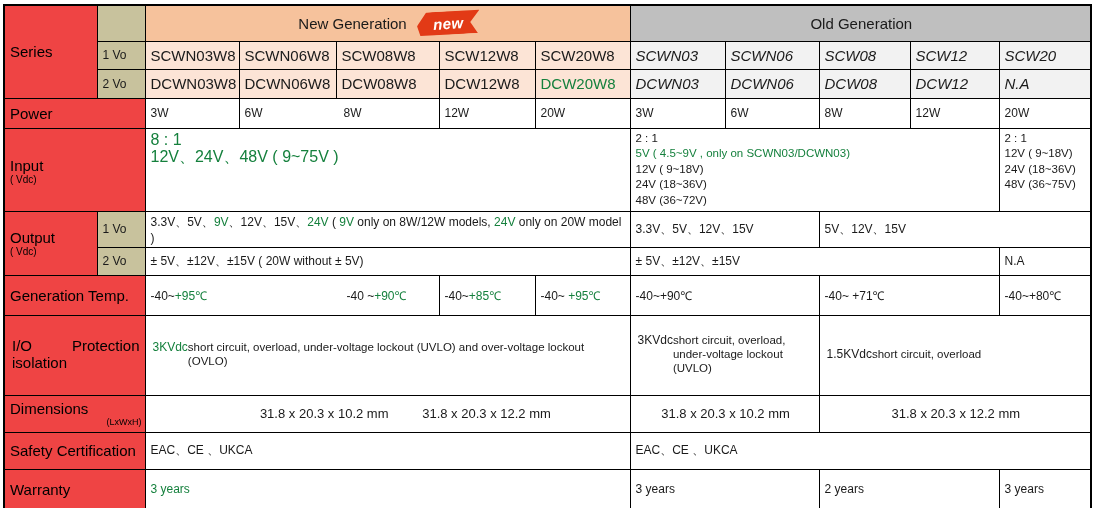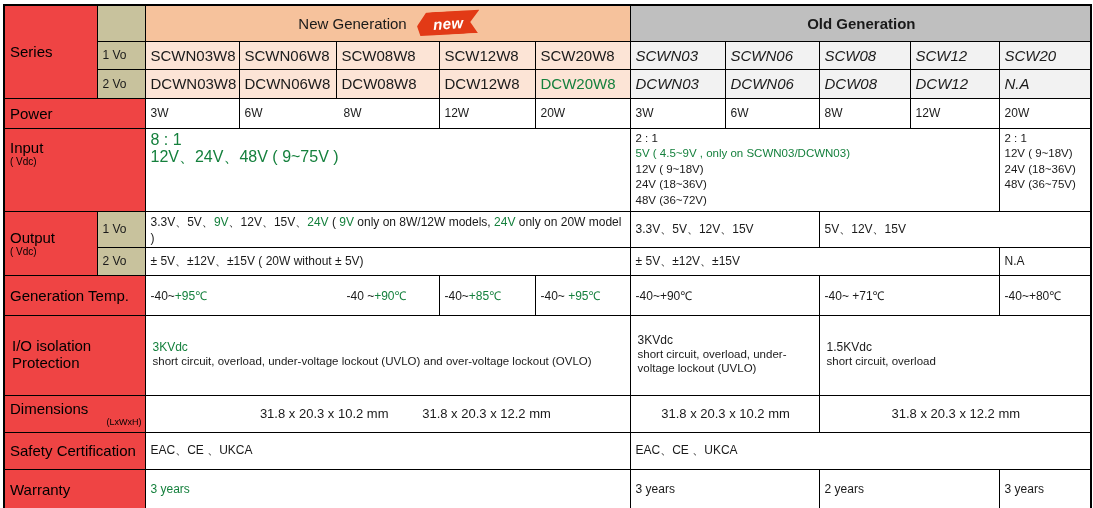--- a/index.html
+++ b/index.html
@@ -5,32 +5,32 @@
   html,body{margin:0;padding:0;background:#fff;}
   .page{width:1093px;height:508px;background:#fff;overflow:hidden;
         font-family:"Liberation Sans",sans-serif;color:#1a1a1a;}
   table.spec{border-collapse:collapse;table-layout:fixed;width:1087px;
              margin:4px 0 0 3px;border:2px solid #000;}
   td{border:1px solid #000;padding:2px 3px 2px 5px;font-size:12px;
      vertical-align:middle;overflow:hidden;}
   .lbl{background:#ef4444;font-size:15px;color:#000;}
   .sub{background:#c8c29d;font-size:12px;margin-top:12px;}
   .nh{background:#f6c29c;text-align:left;font-size:15px;}
-  .oh{background:#bfbfbf;text-align:center;font-size:15px;font-weight:bold;}
+  .oh{background:#bfbfbf;text-align:center;font-size:15px;}
   .nm{background:#fce4d6;font-size:15px;}
   .om{background:#f2f2f2;font-size:15px;font-style:italic;}
   .blu{color:#15803d;}
   .small{font-size:10px;}
   .tiny{font-size:9px;text-align:right;}
   .top{vertical-align:top;}
   .w196{display:inline-block;width:196px;}
   .w99{display:inline-block;width:99px;}
   .lines div{line-height:15.5px;font-size:11.5px;}
   .lines17 div{line-height:17px;font-size:16px;}
-  .split{height:100%;display:flex;flex-direction:column;
+  .split{height:100%;display:flex;flex-direction:row;
          padding:8px 2px 10px 2px;box-sizing:border-box;}
   .prot{font-size:11.5px;line-height:14px;}
   .dim{font-size:13px;text-align:center;}
   .hdrflex{display:flex;align-items:center;justify-content:center;gap:10px;}
   .badge{position:relative;width:62px;height:24px;background:#e23a16;
          transform:rotate(-4deg) skewX(-6deg);
          clip-path:polygon(14% 0,100% 4%,86% 52%,99% 100%,6% 96%,0 55%);
          display:flex;align-items:center;justify-content:center;}
   .badge span{color:#fff;font-weight:bold;font-style:italic;font-size:15px;
               transform:skewX(6deg);letter-spacing:.5px;}
@@ -108,21 +108,21 @@
   <td>20W</td>
   <td>3W</td>
   <td>6W</td>
   <td>8W</td>
   <td>12W</td>
   <td>20W</td>
 </tr>
 
 <tr style="height:83px">
   <td class="lbl top" colspan="2">
-    <div style="margin-top:8px">Input</div>
+    <div style="margin-top:26px">Input</div>
     <div class="small">( Vdc)</div>
   </td>
   <td class="top lines17" colspan="5">
             <div class="blu">8 : 1</div>
             <div class="blu">12V、24V、48V ( 9~75V )</div>
           </td>
   <td class="top lines" colspan="4">
             <div>2 : 1</div>
             <div class="blu">5V   ( 4.5~9V , only on SCWN03/DCWN03)</div>
             <div>12V ( 9~18V)</div>

